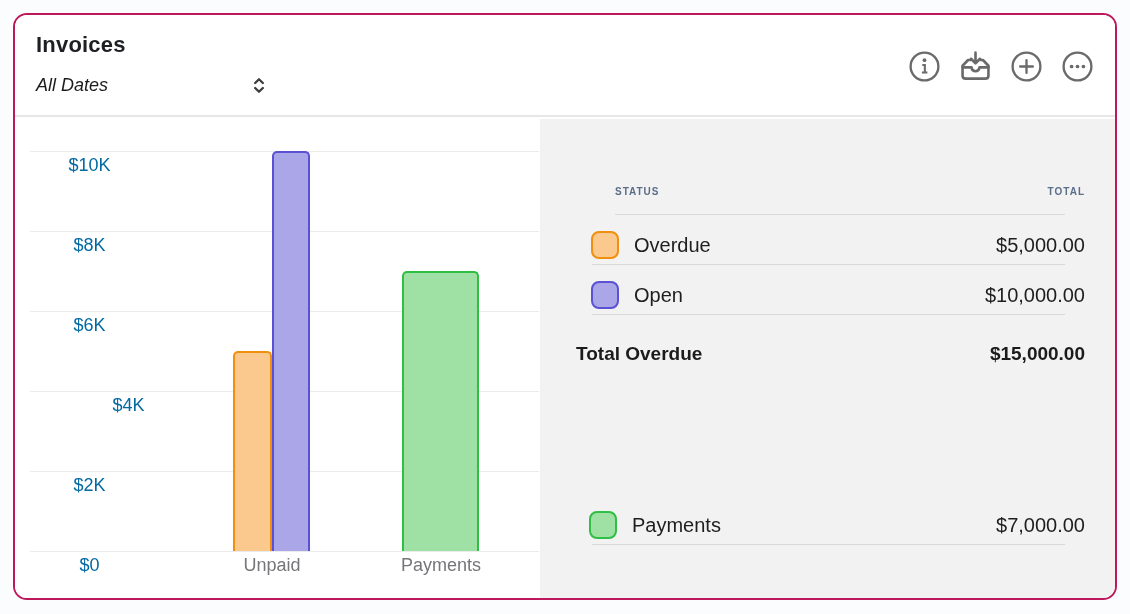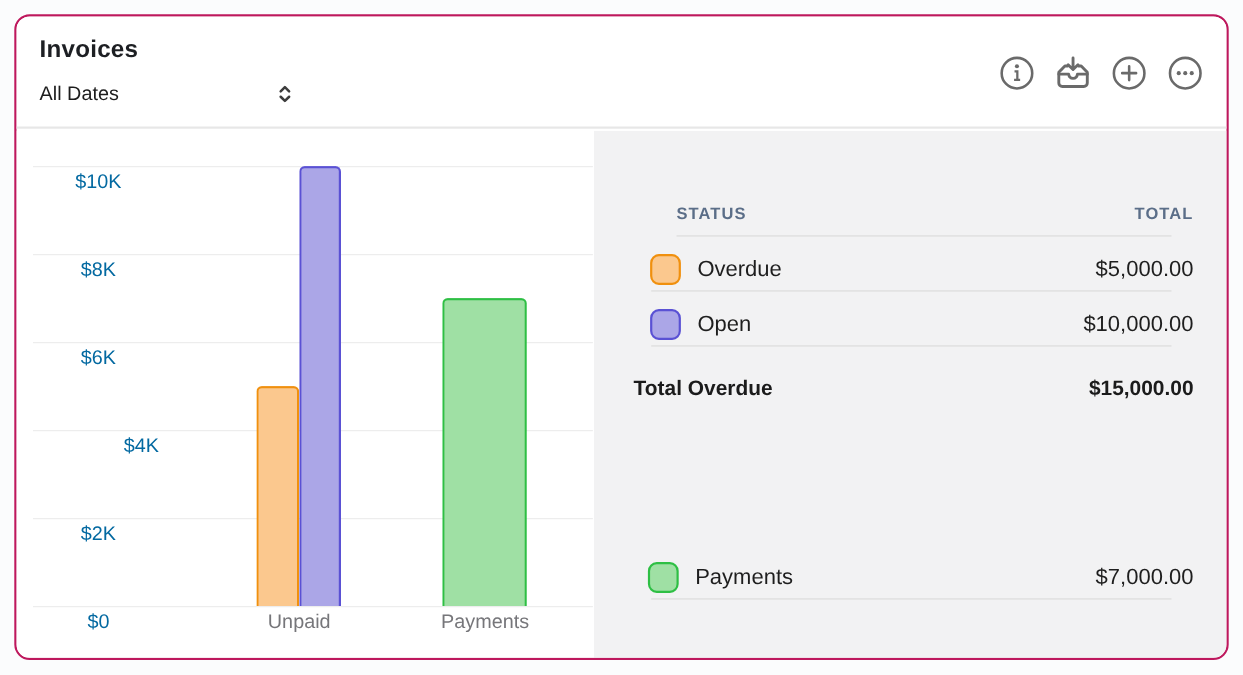--- a/index.html
+++ b/index.html
@@ -6,39 +6,39 @@
   html,body { width:1130px; height:614px; background:#fbfcfd; font-family:"Liberation Sans", sans-serif; overflow:hidden; }
 
   .card {
     position:absolute; left:13px; top:13px; width:1104px; height:587px;
     background:#ffffff; border:2px solid #be185d; border-radius:14px; overflow:hidden;
   }
 
   
   .card-header { position:absolute; left:0; top:0; right:0; height:102px; border-bottom:2px solid #e7e7e7; background:#fff; }
   .card-title { position:absolute; left:21px; top:17px; font-size:22px; font-weight:700; color:#1d1f23; letter-spacing:.2px; }
-  .date-select { position:absolute; left:21px; top:60px; width:230px; display:flex; align-items:flex-start; justify-content:space-between; cursor:pointer; }
+  .date-select { position:absolute; left:21px; top:60px; width:230px; display:flex; align-items:flex-start; justify-content:space-between; cursor:pointer;font-style:italic; }
   .date-select-label { font-size:18px; color:#1c1c1c; }
   .actions { position:absolute; top:33px; right:20px; display:flex; align-items:center; gap:15px; }
   .icon-btn { width:36px; height:36px; display:flex; align-items:center; justify-content:center; background:none; border:none; cursor:pointer; }
 
   
   .card-body { position:absolute; top:104px; bottom:0; left:0; right:0; display:flex; }
   .chart-section { width:525px; background:#ffffff; position:relative; }
   .summary-panel { flex:1; background:#f2f2f3; position:relative; }
 
   
   .gridline { position:absolute; left:15px; width:509px; height:1px; background:#ebebeb; }
   .y-tick { position:absolute; left:0; width:149px; text-align:center; font-size:18px; color:#0369a1; }
   .bar { position:absolute; border-style:solid; border-bottom:none; border-radius:5px 5px 0 0; }
   .x-label { position:absolute; width:140px; text-align:center; font-size:18px; color:#76767a; }
 
   
   .sum-header-row { position:absolute; top:67px; left:75px; right:30px; display:flex; justify-content:space-between; }
-  .sum-header { font-size:15px; font-weight:600; letter-spacing:1px; color:#5b6e88; }
+  .sum-header { font-size:10px; font-weight:600; letter-spacing:1px; color:#5b6e88; }
   .panel-divider { position:absolute; right:50px; height:1px; background:#d9d9d9; }
   .d1 { top:95px; left:75px; }
   .d2 { top:145px; left:52px; }
   .d3 { top:195px; left:52px; }
   .d4 { top:425px; left:52px; }
 
   .sum-row { position:absolute; left:35px; right:30px; height:30px; display:flex; align-items:center;padding-left:16px; }
   .r-overdue { top:111px; }
   .r-open { top:161px; }
   .r-payments { top:391px; left:33px; }

